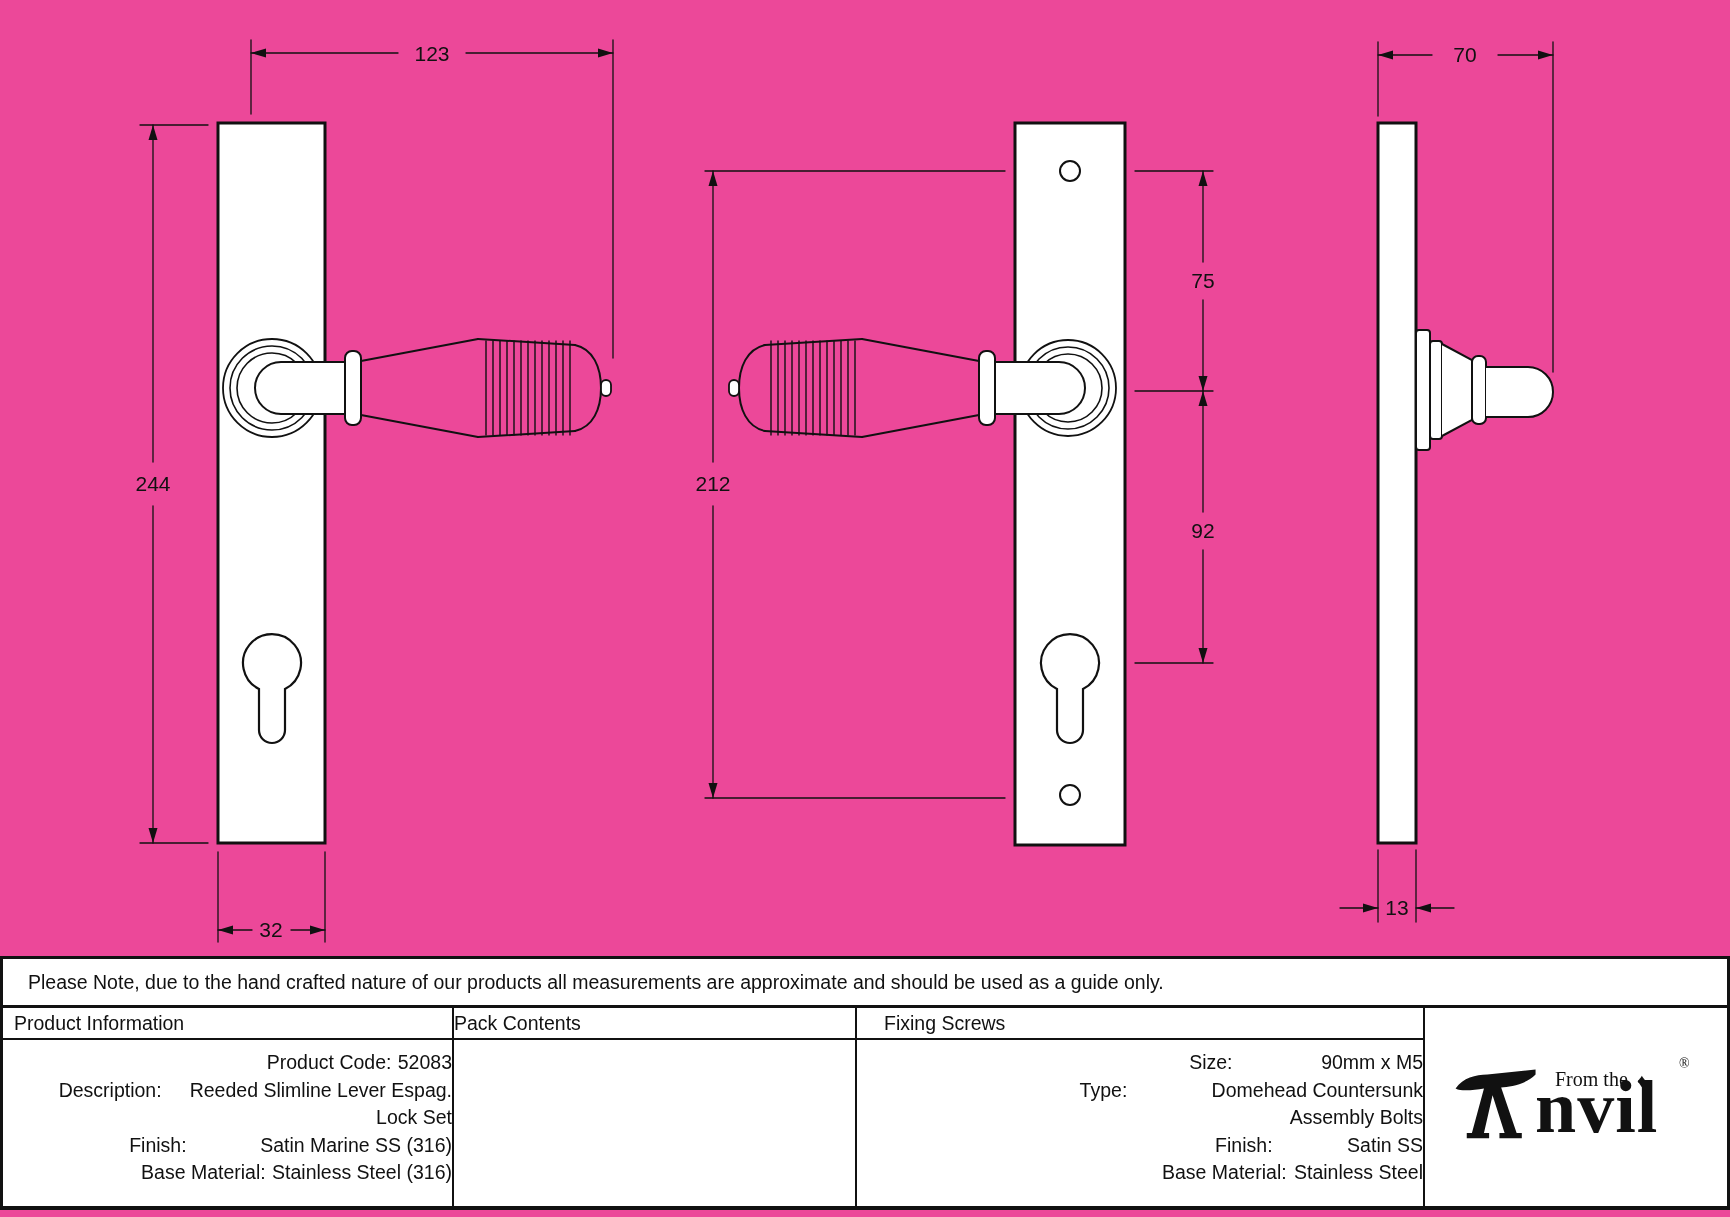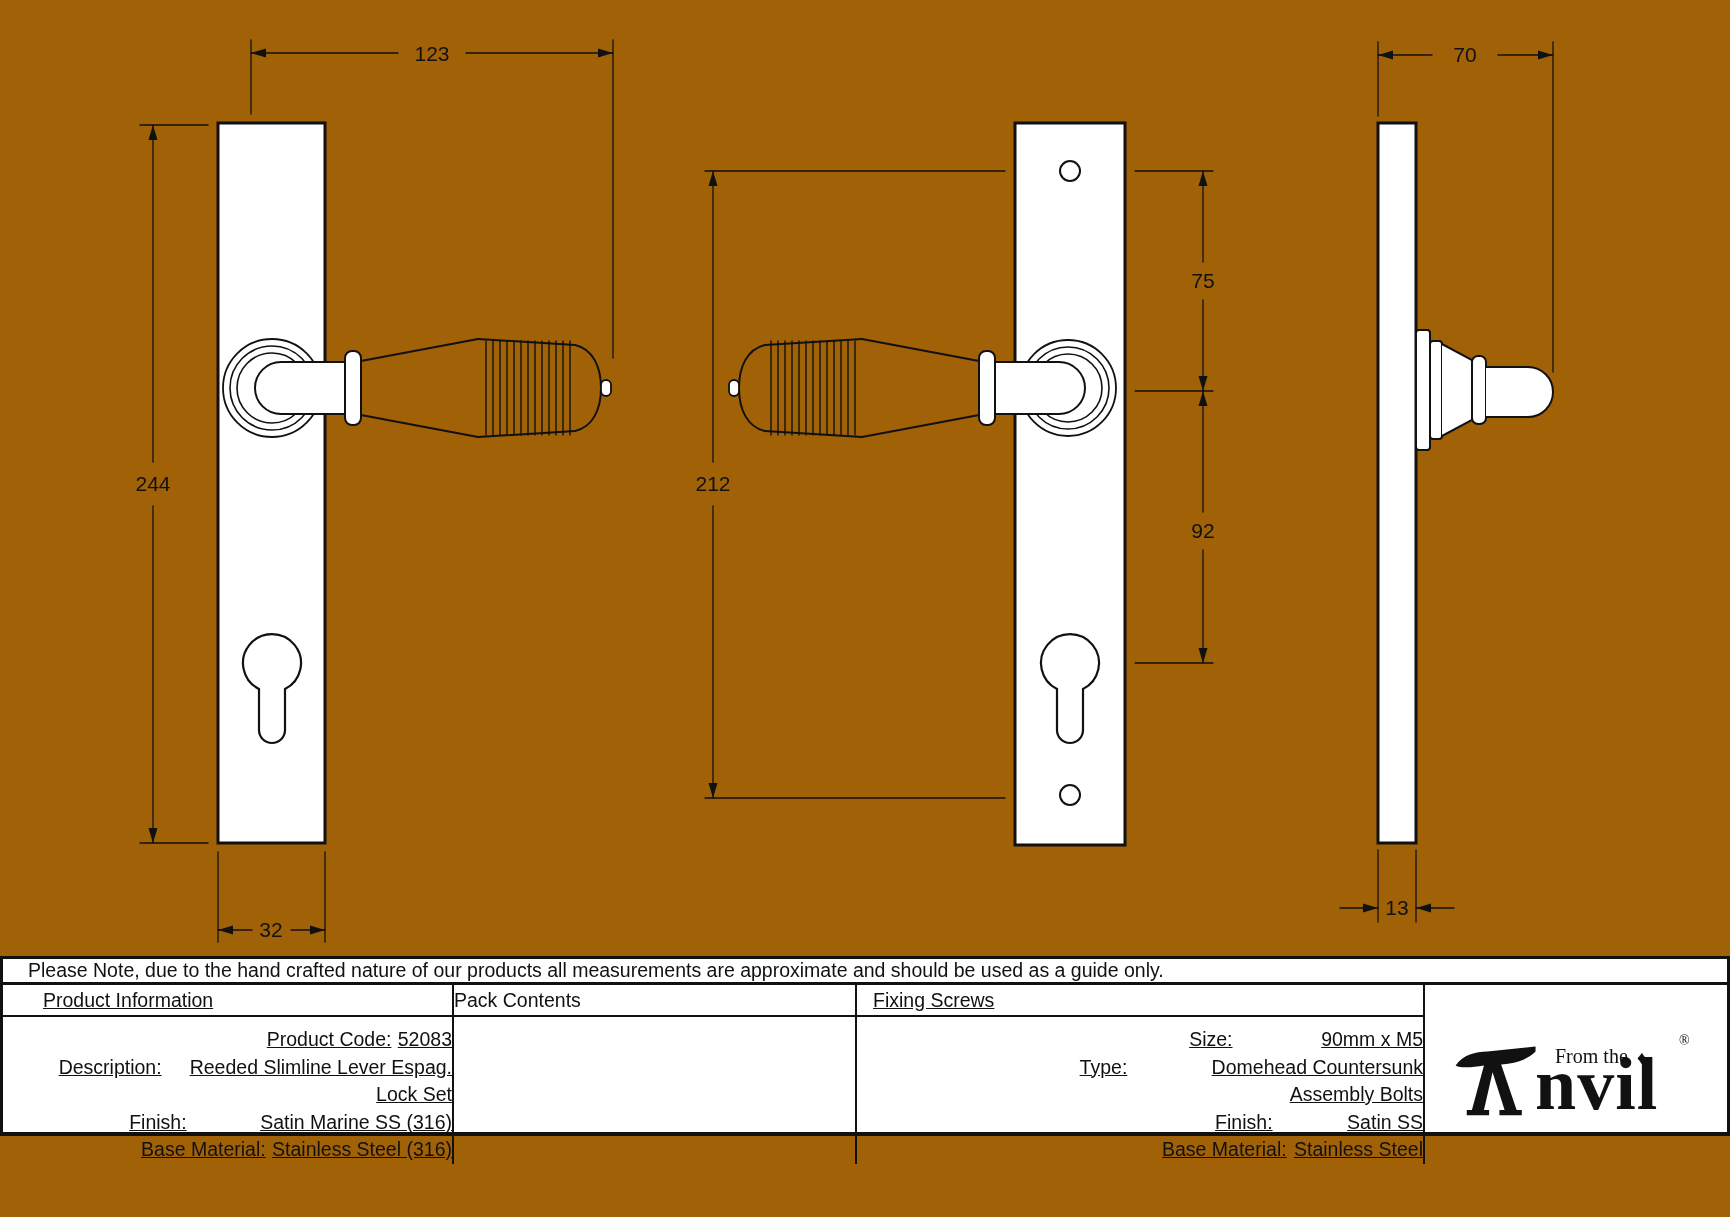--- a/index.html
+++ b/index.html
@@ -1,33 +1,33 @@
 <!DOCTYPE html>
 <html><head>
 <meta charset="utf-8">
 <style>
   html,body{margin:0;padding:0;background:#fff;}
-  .page{position:relative;width:1730px;height:1217px;background:#a16207;overflow:hidden;
+  .page{position:relative;width:1730px;height:1217px;background:#ec4899;overflow:hidden;
         font-family:"Liberation Sans",sans-serif;color:#111;}
   .drawing-svg{position:absolute;top:0;left:0;}
   .dim-text{font-family:"Liberation Sans",sans-serif;font-size:21px;fill:#111;}
 
   
-  .sheet-bottom{position:absolute;top:956px;left:0;width:1730px;height:180px;
+  .sheet-bottom{position:absolute;top:956px;left:0;width:1730px;height:254px;
                 border:3px solid #111;border-bottom:4px solid #111;box-sizing:border-box;
                 display:flex;flex-direction:column;background:#fff;}
   .note-row{height:49px;border-bottom:3px solid #111;box-sizing:border-box;
             display:flex;align-items:center;padding-left:25px;font-size:19.5px;}
   .spec-table{flex:1;display:grid;grid-template-columns:449px 403px 568px 1fr;}
   .spec-col{display:flex;flex-direction:column;box-sizing:border-box;}
   .spec-col + .spec-col{border-left:2px solid #111;}
   .th{height:32px;border-bottom:2px solid #111;display:flex;align-items:center;
       font-size:19.5px;box-sizing:border-box;}
   .tb{flex:1;padding-top:9px;font-size:19.5px;line-height:27.5px;}
-  .pad1{padding-left:40px;text-decoration:underline;} .pad2{} .pad3{padding-left:16px;text-decoration:underline;}
+  .pad1{padding-left:11px;} .pad2{} .pad3{padding-left:27px;}
   .kv{display:flex;justify-content:flex-end;}
   .kv .k{width:131px;flex:0 0 131px;}
   .col3 .kv .k{width:132px;flex:0 0 132px;}
 
   
   .logo-cell{position:relative;flex:1;}
   .logo-anvil{position:absolute;left:28px;top:56px;}
   .logo-brand{position:absolute;left:110px;top:62px;font-family:"Liberation Serif",serif;
               font-weight:bold;font-size:74px;line-height:74px;letter-spacing:1px;}
   .logo-fromthe{position:absolute;left:130px;top:60px;font-family:"Liberation Serif",serif;

